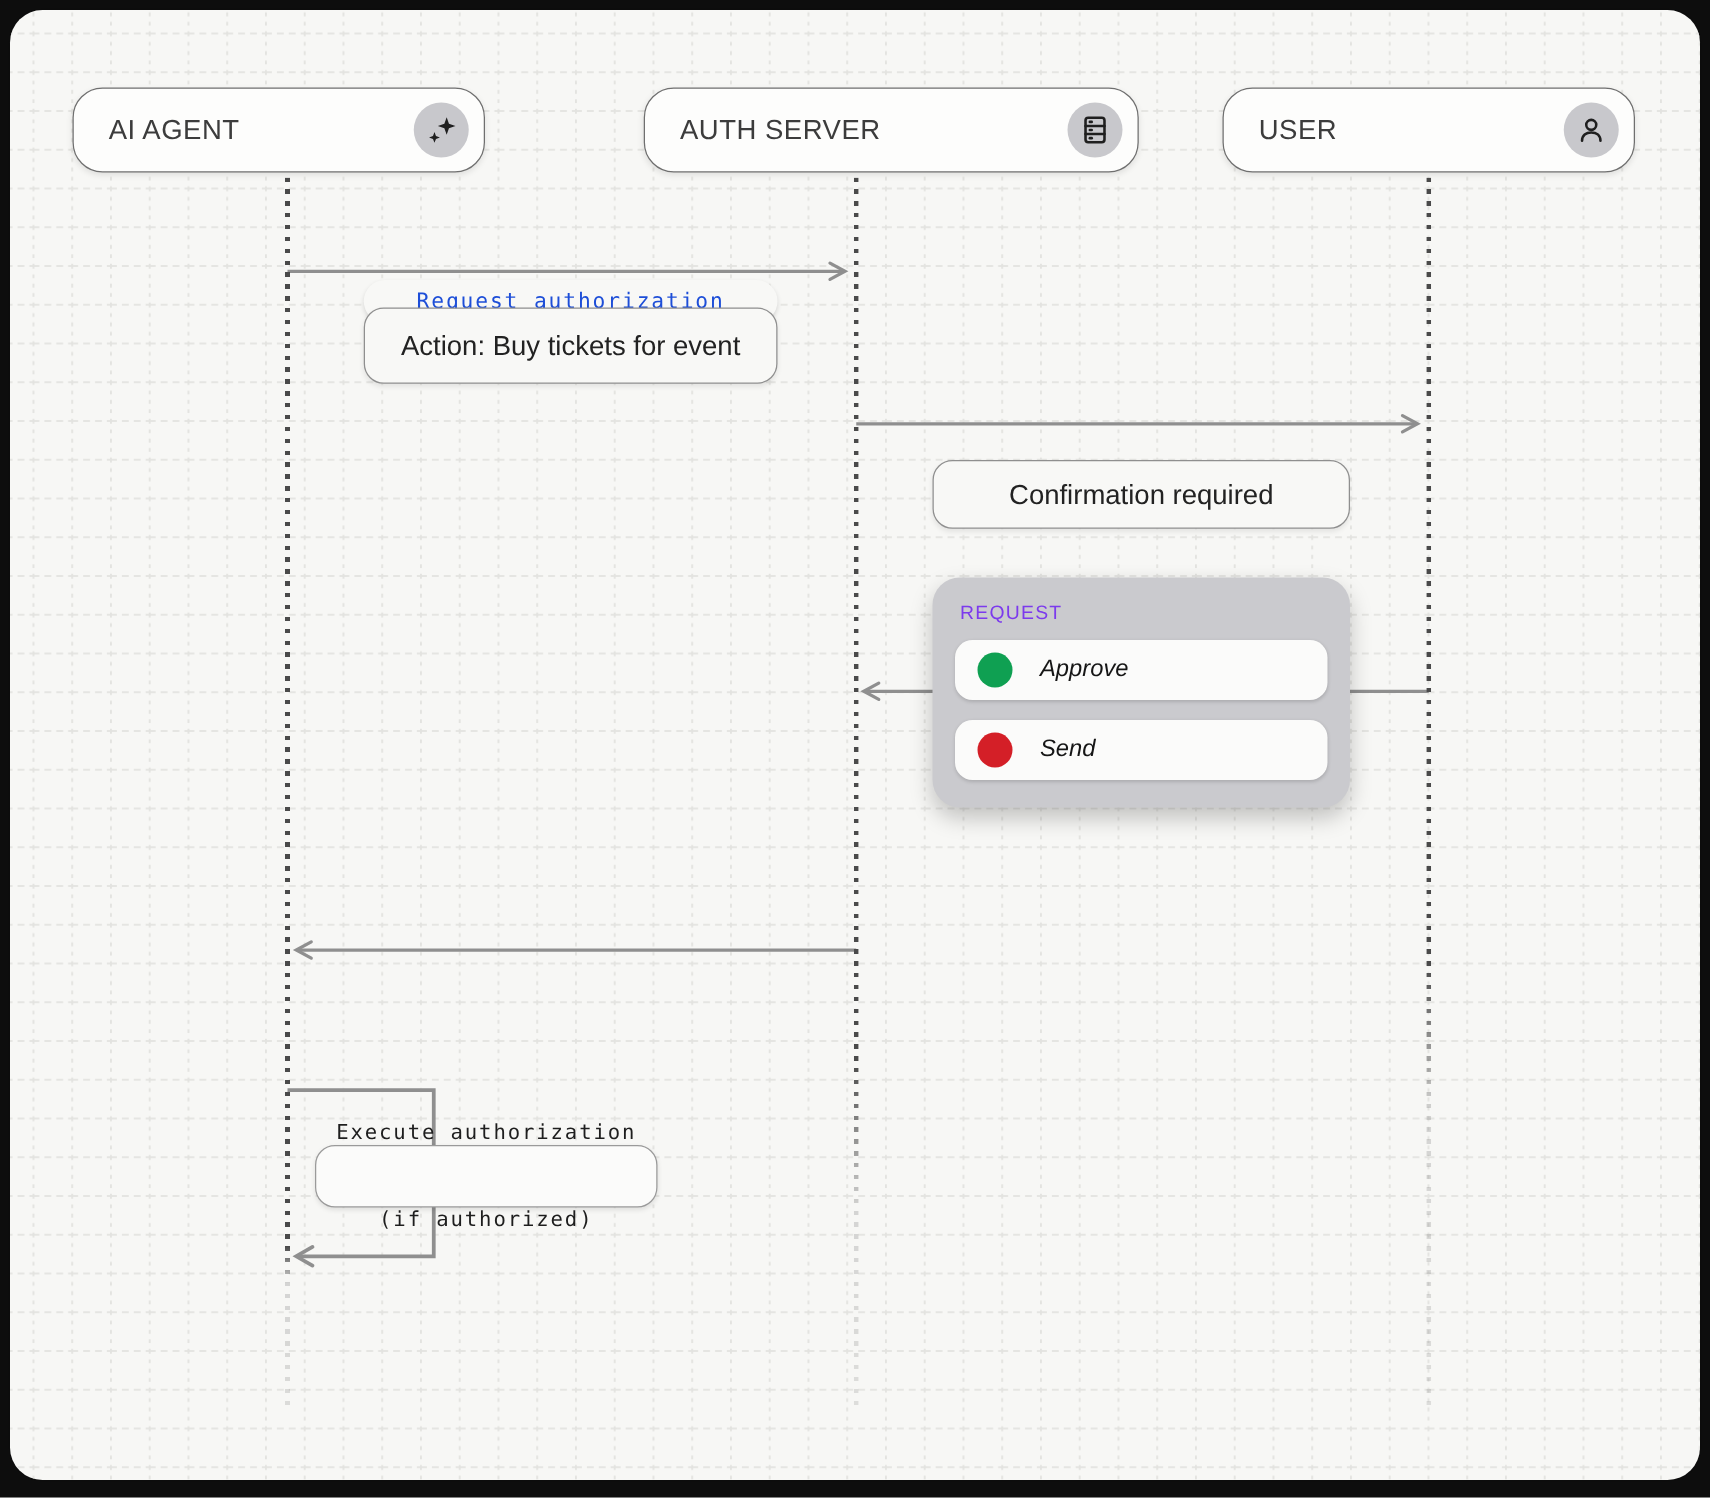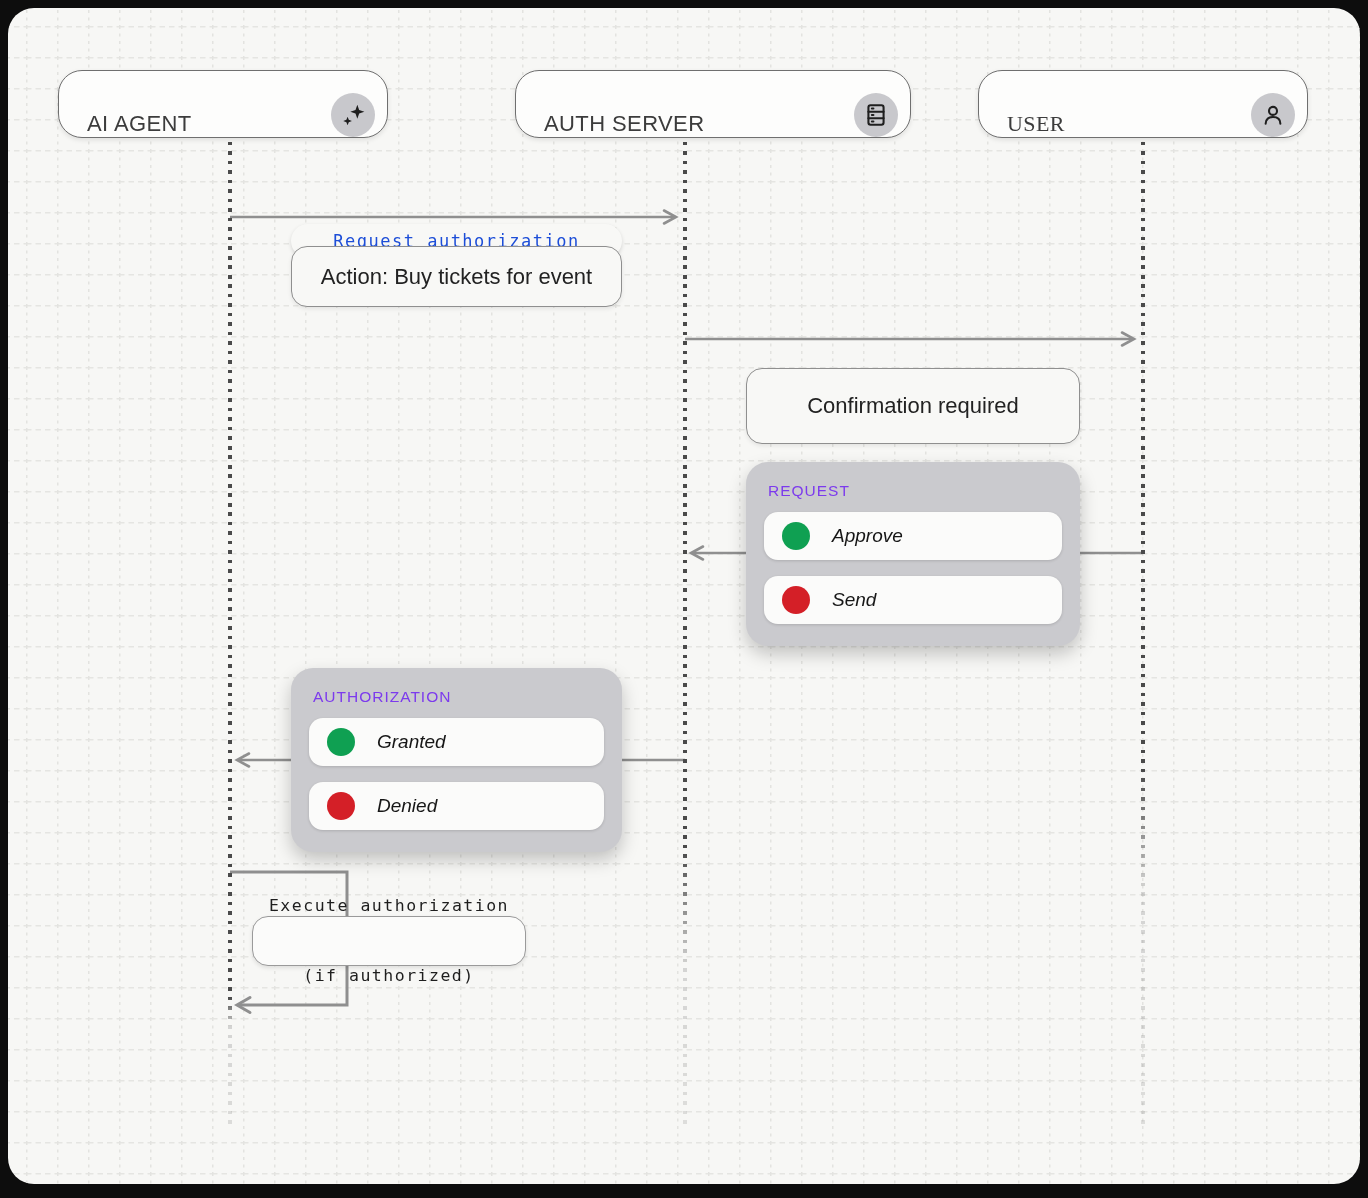--- a/index.html
+++ b/index.html
@@ -32,21 +32,21 @@
   }
   .lifeline.fade-user {
     -webkit-mask-image:linear-gradient(to bottom,#000 0 64%,rgba(0,0,0,.2) 76%,rgba(0,0,0,.15) 100%);
     mask-image:linear-gradient(to bottom,#000 0 64%,rgba(0,0,0,.2) 76%,rgba(0,0,0,.15) 100%);
   }
 
   
   .actor {
     position:absolute; top:62px; height:68px; width:330px;
     background:#fdfdfc; border:1.6px solid #6f6f6f; border-radius:24px;
-    display:flex; align-items:flex-end; justify-content:space-between;
+    display:flex; align-items:center; justify-content:space-between;
     padding:0 12px 0 28px;
     box-shadow:0 2px 5px rgba(0,0,0,0.10);
   }
   .actor-label { font-size:22px; color:#3c3c3c; letter-spacing:0.4px; }
   .actor-icon {
     width:44px; height:44px; border-radius:50%; background:#c8c8cc;
     display:flex; align-items:center; justify-content:center; flex:none;
   }
 
   
@@ -157,63 +157,52 @@
         <rect x="5" y="3" width="14" height="18" rx="2"></rect>
         <line x1="5" y1="9" x2="19" y2="9"></line>
         <line x1="5" y1="15" x2="19" y2="15"></line>
         <line x1="8.2" y1="6" x2="9.6" y2="6"></line>
         <line x1="8.2" y1="12" x2="9.6" y2="12"></line>
         <line x1="8.2" y1="18" x2="9.6" y2="18"></line>
       </svg>
     </span>
   </div>
 
-  <div class="actor" style="left:970px;font-family:Liberation Serif, serif;">
+  <div class="actor" style="left:970px;">
     <span class="actor-label">USER</span>
     <span class="actor-icon">
       <svg width="26" height="26" viewBox="0 0 24 24" fill="none" stroke="#1f1f1f" stroke-width="1.9" stroke-linecap="round">
         <circle cx="12" cy="8.2" r="3.7"></circle>
         <path d="M5.2 20 C5.2 15.8 8.2 13.8 12 13.8 C15.8 13.8 18.8 15.8 18.8 20"></path>
       </svg>
     </span>
   </div>
 
   <div class="msg-pill" style="left:283px;top:192px;width:331px;">
     <span>Request authorization</span>
   </div>
   <div class="note" style="left:283px;top:238px;width:331px;height:61px;">
     <span>Action: Buy tickets for event</span>
   </div>
 
-  <div class="note" style="left:738px;top:360px;width:334px;height:76px;">
+  <div class="note" style="left:738px;top:360px;width:334px;height:55px;">
     <span>Confirmation required</span>
   </div>
 
   <div class="panel" style="left:738px;top:454px;">
     <div class="panel-title">REQUEST</div>
     <div class="panel-row">
       <span class="dot" style="background: rgb(15, 160, 82);"></span>
       <span class="panel-row-label">Approve</span>
     </div>
     <div class="panel-row">
       <span class="dot" style="background: rgb(212, 31, 39);"></span>
       <span class="panel-row-label">Send</span>
     </div>
   </div>
 
-  <div class="panel" style="left:283px;top:660px;width:331px;">
-    <div class="panel-title">AUTHORIZATION</div>
-    <div class="panel-row">
-      <span class="dot" style="background: rgb(15, 160, 82);"></span>
-      <span class="panel-row-label">Granted</span>
-    </div>
-    <div class="panel-row">
-      <span class="dot" style="background: rgb(212, 31, 39);"></span>
-      <span class="panel-row-label">Denied</span>
-    </div>
-  </div>
 
   <div class="loop-label" style="left:244px;top:908px;width:274px;height:50px;gap:48px;">
     <span>Execute authorization</span>
     <span>(if authorized)</span>
   </div>
 
 </div>
 
 </body></html>

